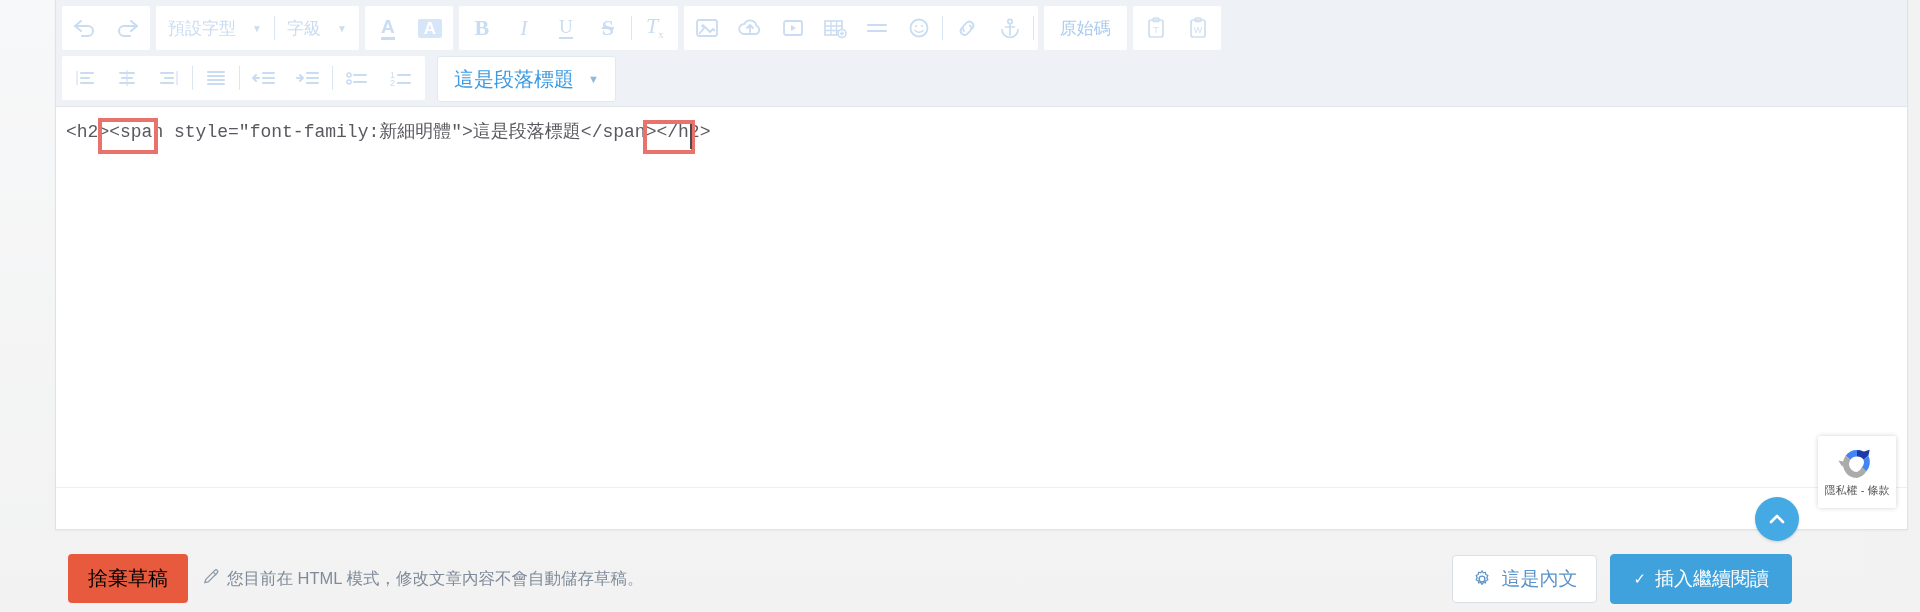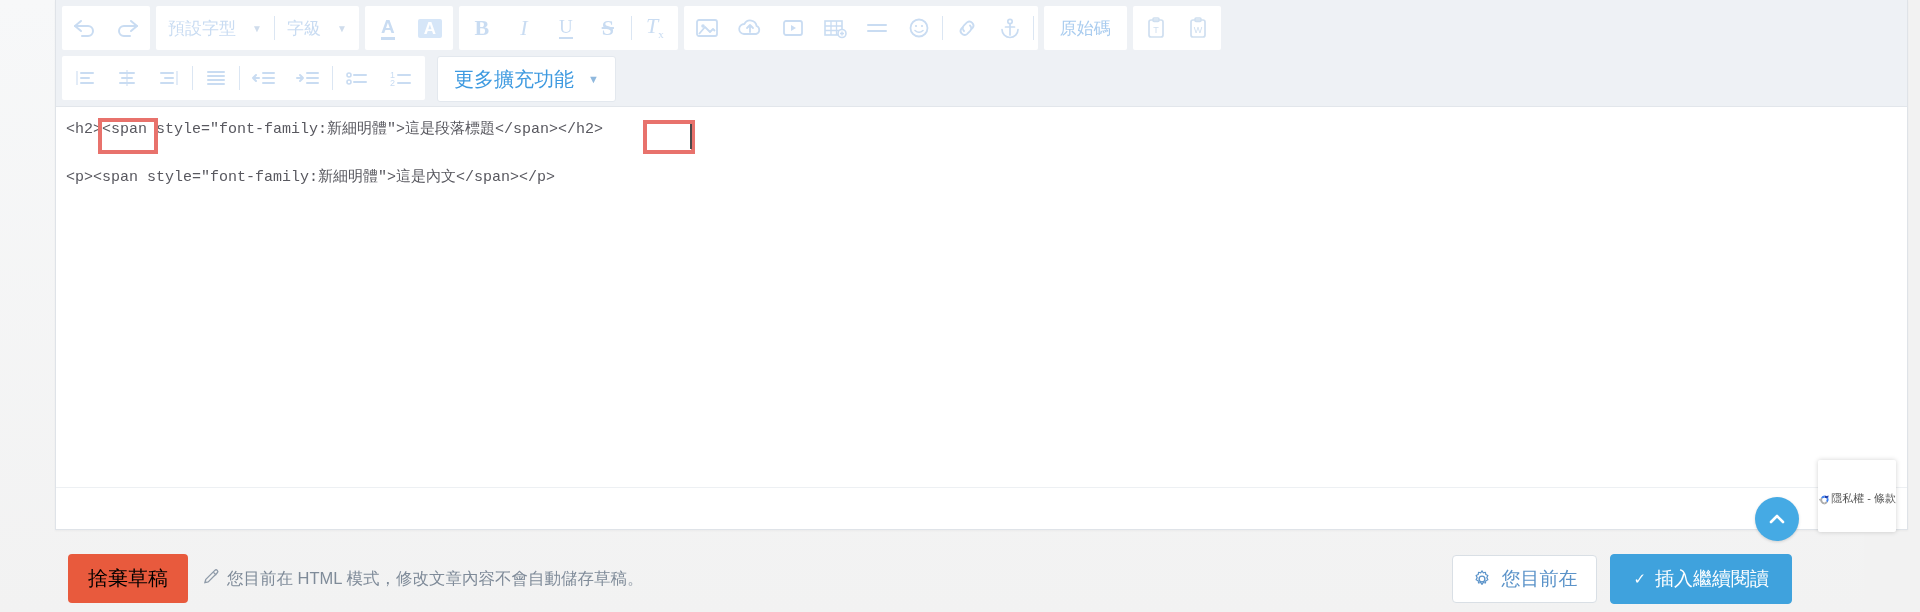--- a/index.html
+++ b/index.html
@@ -139,21 +139,21 @@
   
   .code-area {
     position: relative;
     background: #ffffff;
     padding: 14px 0 0 0;
     height: 408px;
     overflow: hidden;
   }
   .code-line {
     font-family: "Liberation Mono", "DejaVu Sans Mono", monospace;
-    font-size: 15px;
+    font-size: 18px;
     line-height: 1.25;
     color: #58585f;
     white-space: pre;
     padding-left: 10px;
     height: 26px;
   }
   .code-gap { height: 22px; }
 
   .hl-box {
     position: absolute;
@@ -256,28 +256,28 @@
     align-items: center;
     justify-content: center;
     cursor: pointer;
     box-shadow: 0 1px 3px rgba(0,0,0,0.15);
   }
 
   
   .recaptcha {
     position: absolute;
     left: 1818px;
-    top: 460px;
+    top: 436px;
     width: 78px;
     height: 72px;
     background: #ffffff;
     box-shadow: 0 0 5px rgba(0,0,0,0.18);
     border-radius: 2px;
     display: flex;
-    flex-direction: row;
+    flex-direction: column;
     align-items: center;
     justify-content: flex-start;
     padding-top: 7px;
     overflow: hidden;
   }
   .recaptcha .rlogo { width: 42px; height: 42px; }
   .recaptcha .rtext {
     font-size: 11px;
     color: #555;
     white-space: nowrap;
@@ -481,30 +481,29 @@
           <div class="tbtn">
             <svg width="28" height="22" viewBox="0 0 28 22">
                 <text x="3" y="11" font-size="9" fill="#c9dcf2" font-family="Liberation Sans, sans-serif">1</text>
                 <text x="3" y="19" font-size="9" fill="#c9dcf2" font-family="Liberation Sans, sans-serif">2</text>
                 <path d="M11 8 H23 M11 16 H23" stroke="#c9dcf2" stroke-width="2" stroke-linecap="round"></path>
               </svg>
           </div>
         </div>
 
         <div class="tgroup-more">
-          <span class="more-label">更多擴充功能</span>
+          <span class="more-label">這是段落標題</span>
           <span class="more-caret">▼</span>
         </div>
       </div>
     </div>
 
     <div class="code-area">
       <div class="code-line">&lt;h2&gt;&lt;span style="font-family:新細明體"&gt;這是段落標題&lt;/span&gt;&lt;/h2&gt;</div>
       <div class="code-gap"></div>
-      <div class="code-line">&lt;p&gt;&lt;span style="font-family:新細明體"&gt;這是內文&lt;/span&gt;&lt;/p&gt;</div>
       <div class="editor-footer"></div>
     </div>
 
     <div class="hl-box" id="hl-open"></div>
     <div class="hl-box" id="hl-close"></div>
     <div class="caret-bar"></div>
   </div>
 
   <div class="scroll-top">
     <svg width="24" height="24" viewBox="0 0 24 24">
@@ -537,21 +536,21 @@
       </span>
       <span>您目前在 HTML 模式，修改文章內容不會自動儲存草稿。</span>
     </div>
 
     <div class="right-actions">
       <button class="abtn">
         <svg width="20" height="20" viewBox="0 0 22 22">
             <circle cx="11" cy="11" r="3.2" fill="none" stroke="#5b93c9" stroke-width="1.5"></circle>
             <path d="M11 2 l1.3 2.2 2.5 -0.6 0.4 2.5 2.3 1.1 -1.2 2.3 1.2 2.3 -2.3 1.1 -0.4 2.5 -2.5 -0.6 -1.3 2.2 -1.3 -2.2 -2.5 0.6 -0.4 -2.5 -2.3 -1.1 1.2 -2.3 -1.2 -2.3 2.3 -1.1 0.4 -2.5 2.5 0.6 z" fill="none" stroke="#5b93c9" stroke-width="1.3" stroke-linejoin="round"></path>
           </svg>
-        <span>您目前在</span>
+        <span>這是內文</span>
       </button>
 
 
 
       <button class="abtn primary">
         <span class="chk">✓</span>
         <span>插入繼續閱讀</span>
       </button>
     </div>
   </div>

